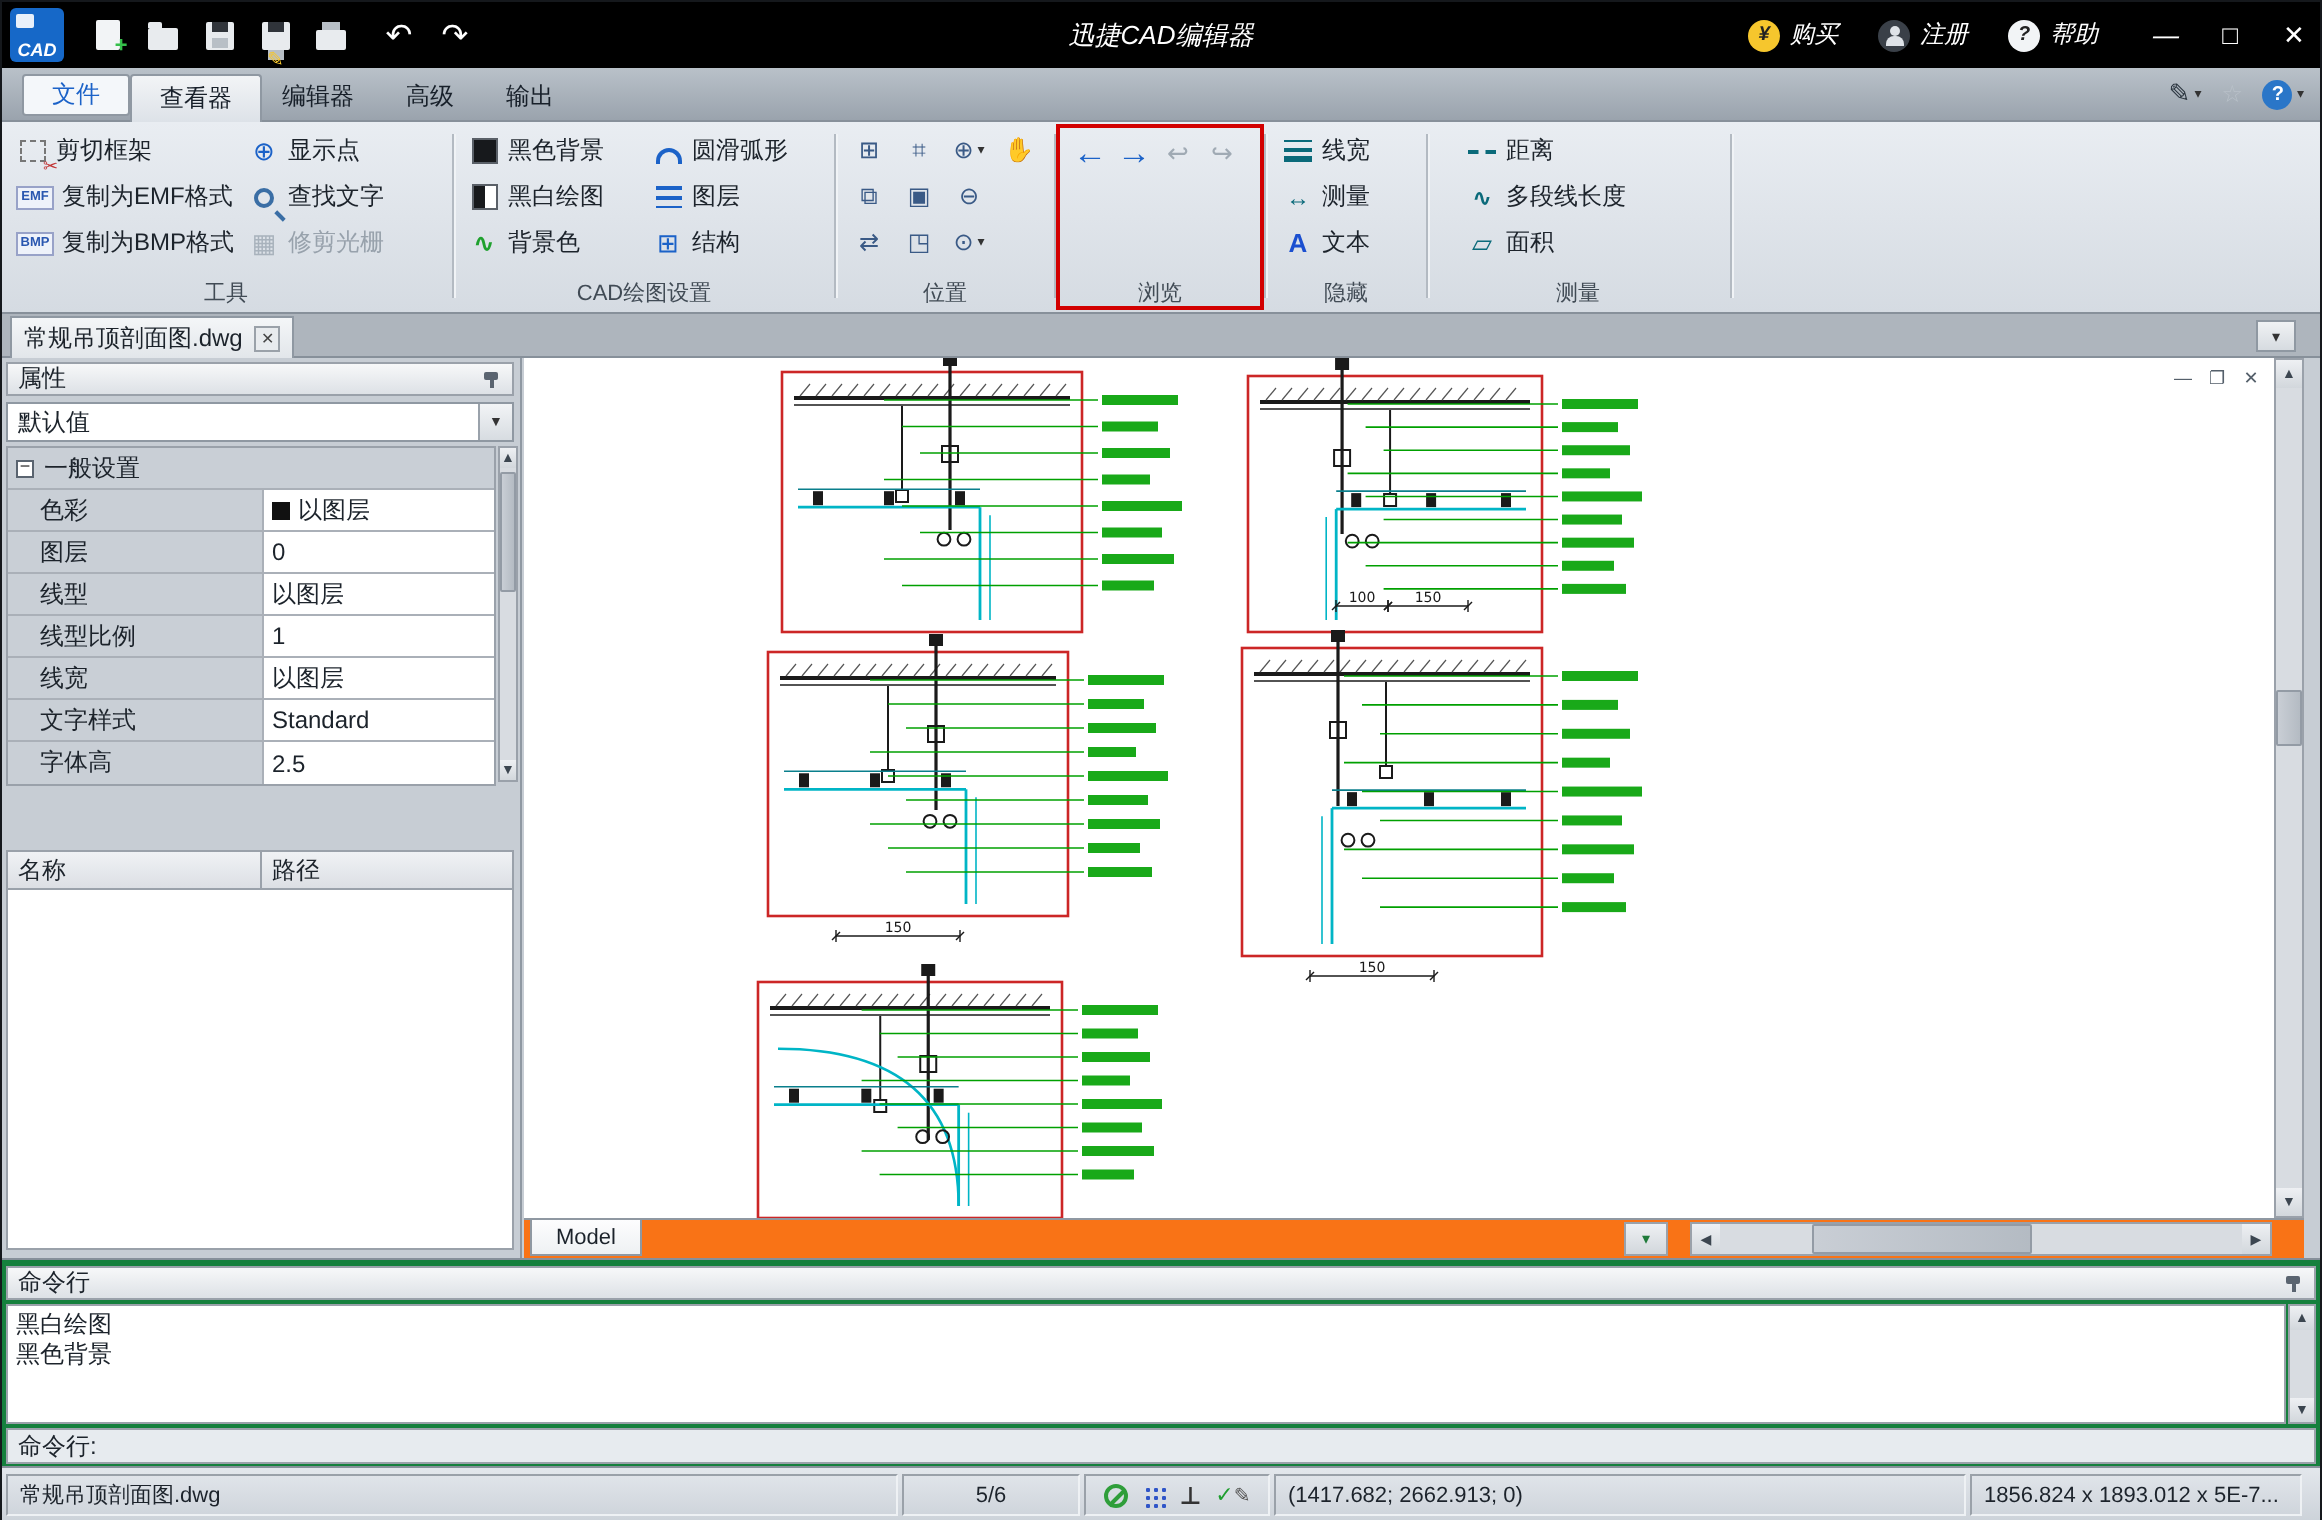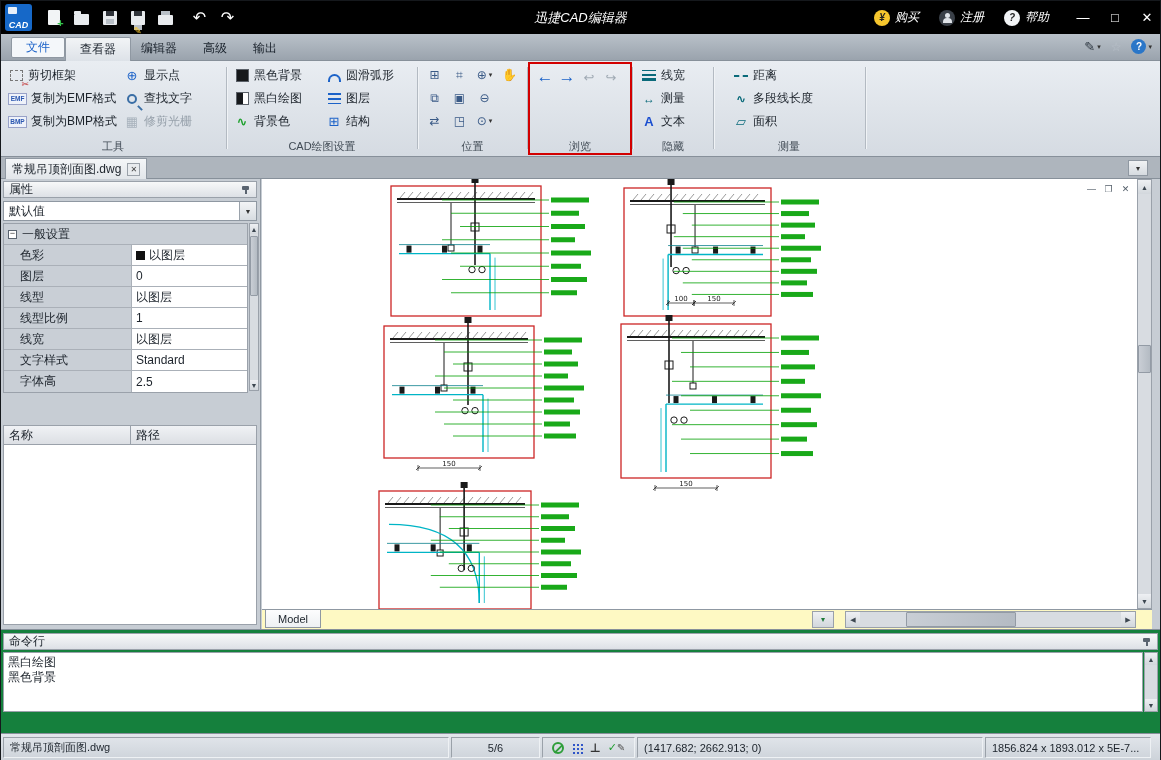--- a/index.html
+++ b/index.html
@@ -135,21 +135,21 @@
   .sb { background:#d8dce1; border:1px solid #9aa1aa; position:absolute; }
   .sb-btn { position:absolute; background:linear-gradient(#eef0f3,#d2d7dc); display:flex; align-items:center; justify-content:center; }
   .sb-btn::before { font-size:7px; color:#3c4650; }
   .sb-up::before { content:"▲"; } .sb-down::before { content:"▼"; } .sb-left::before { content:"◀"; } .sb-right::before { content:"▶"; }
   .sb-thumb { position:absolute; background:linear-gradient(90deg,#c9ced5,#b4bbc3); border:1px solid #939ba5; border-radius:1px; }
   .vscroll { left:1136px; top:0; width:15px; height:430px; }
   .vscroll .sb-up { left:0; top:0; width:13px; height:14px; }
   .vscroll .sb-down { left:0; bottom:0; width:13px; height:14px; }
   .vscroll .sb-thumb { left:0; top:165px; width:13px; height:28px; }
   
-  .model-row { position:absolute; left:261px; top:430px; width:890px; height:20px; background:#fef9c3; border-top:1px solid #8f98a2; }
+  .model-row { position:absolute; left:261px; top:430px; width:890px; height:20px; background:#f97316; border-top:1px solid #8f98a2; }
   .model-tab { position:absolute; left:3px; top:0; height:18px; padding:0 12px; background:linear-gradient(#fdfdfe,#eef1f3); border:1px solid #8f98a2; border-top:none; display:flex; align-items:center; font-size:11px; }
   .mr-dd { position:absolute; left:550px; top:1px; width:22px; height:17px; background:linear-gradient(#eef0f3,#d2d7dc); border:1px solid #9aa1aa; display:flex; align-items:center; justify-content:center; }
   .mr-dd::before { content:"▾"; font-size:8px; color:#1f7a3a; }
   .hscroll { position:absolute; left:583px; top:1px; width:291px; height:17px; background:#d8dce1; border:1px solid #9aa1aa; }
   .hscroll .sb-left { left:0; top:0; width:14px; height:15px; }
   .hscroll .sb-right { right:0; top:0; width:14px; height:15px; }
   .hscroll .sb-thumb { left:60px; top:0; width:110px; height:15px; }
 
   
   .cmdpanel { position:absolute; left:0; top:628px; width:100%; height:104px; background:#15803d; border-top:1px solid #87909a; }
@@ -780,20 +780,23 @@
       <span class="pin"></span>
     </div>
     <div class="cmd-text">
       <div>黑白绘图</div>
       <div>黑色背景</div>
     </div>
     <div class="cmd-scroll">
       <span class="sb-btn sb-up"></span>
       <span class="sb-btn sb-down"></span>
     </div>
+    <div class="cmd-prompt">
+      <span>命令行:</span>
+    </div>
   </div>
 
   <div class="statusbar">
     <div class="seg" style="left:2px;width:446px">常规吊顶剖面图.dwg</div>
     <div class="seg" style="left:450px;width:89px;justify-content:center">5/6</div>
     <div class="seg seg-icons" style="left:541px;width:93px">
       <span class="st-no"></span>
       <span class="st-grid"></span>
       <span class="st-perp"></span>
       <span class="st-ok"></span>

